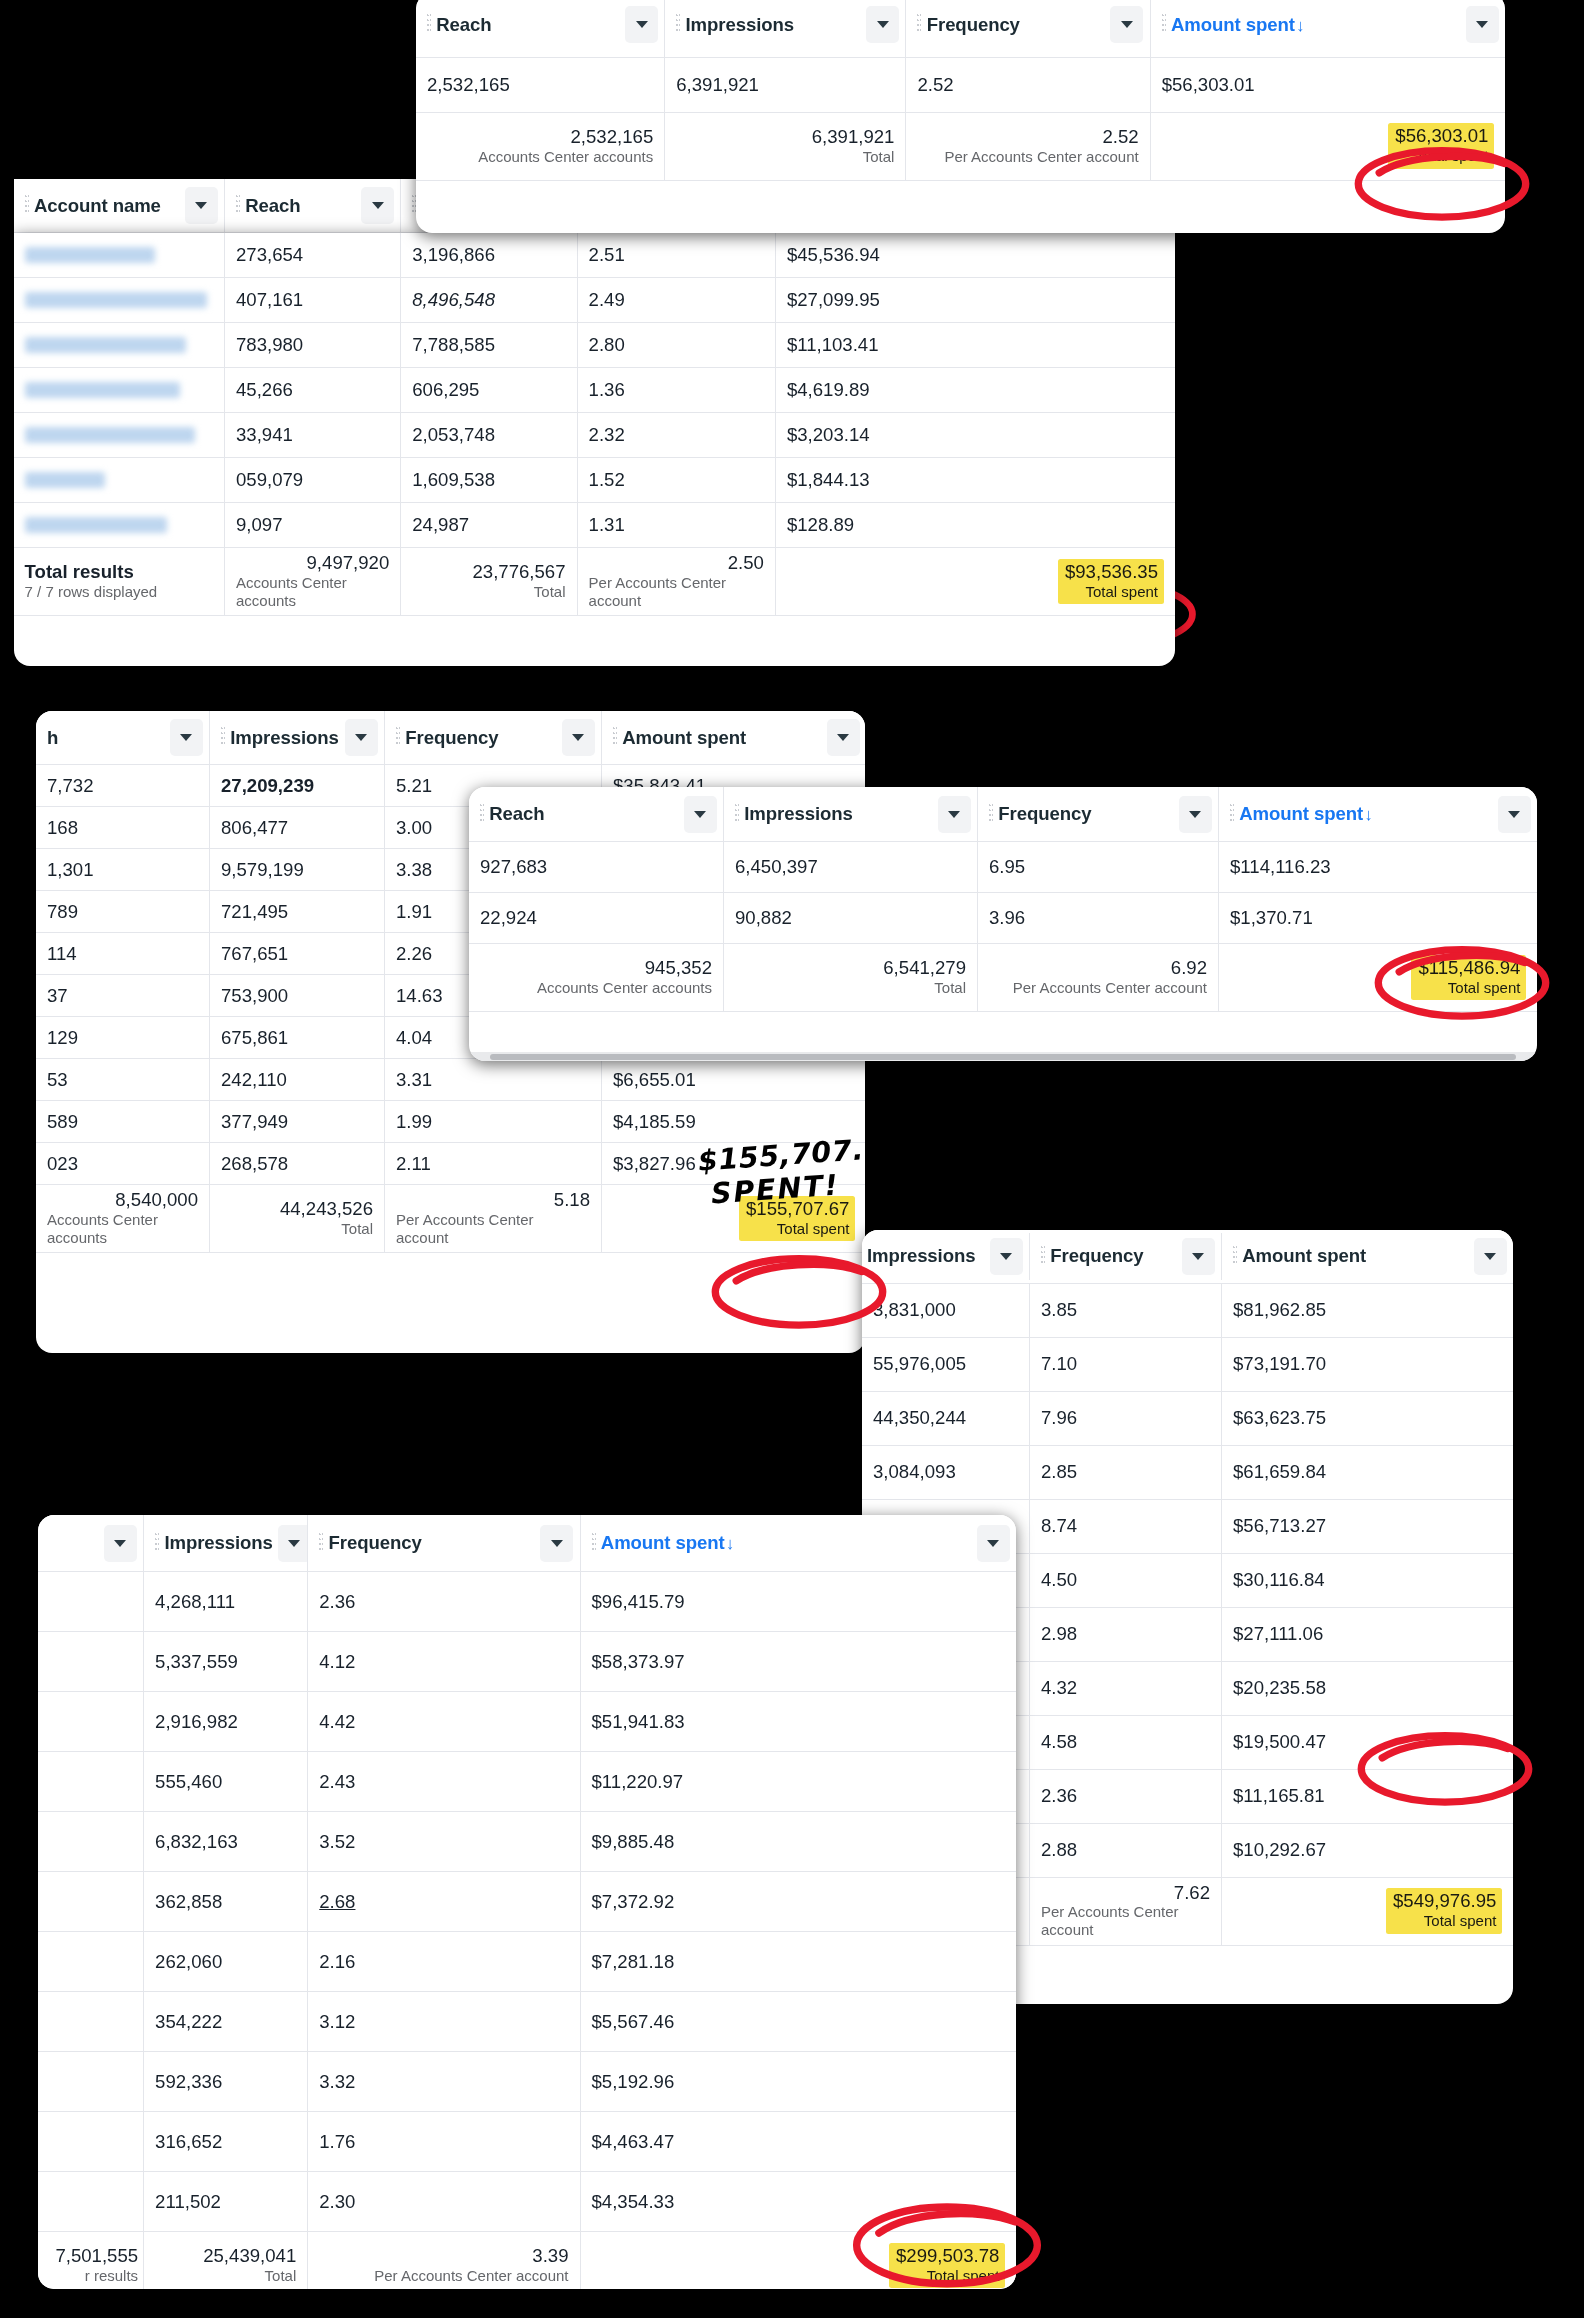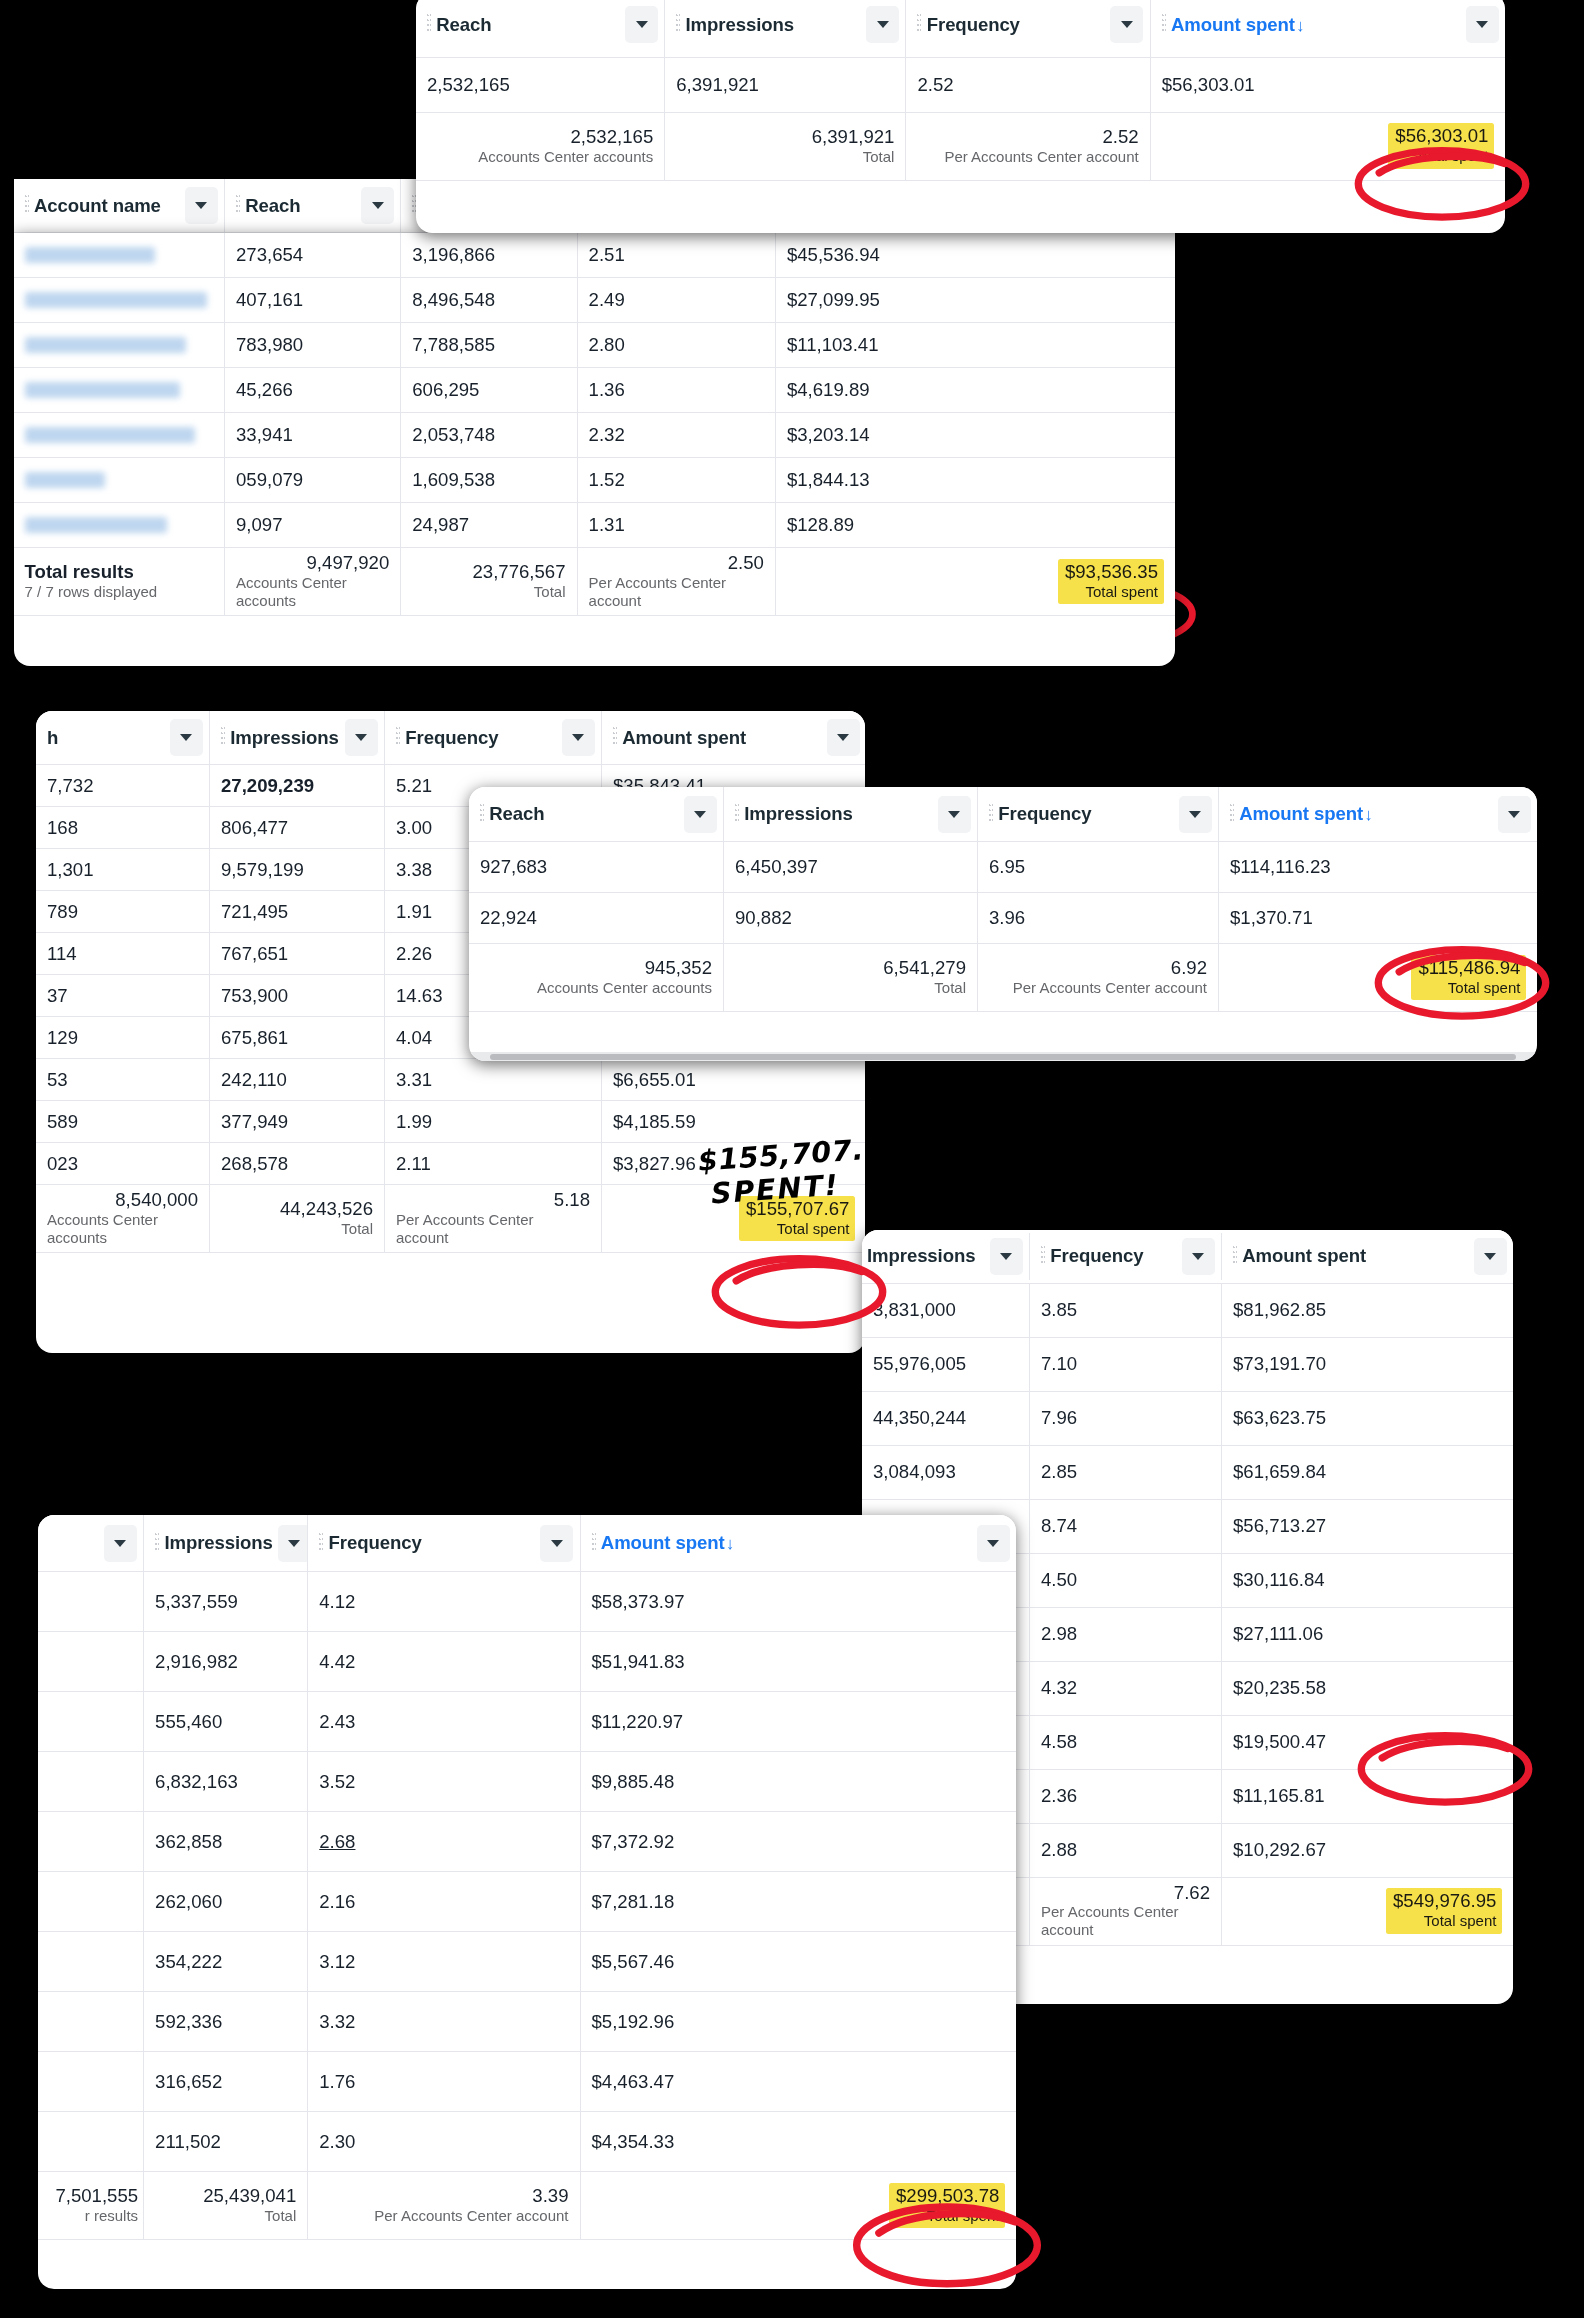--- a/index.html
+++ b/index.html
@@ -204,21 +204,21 @@
           </tr>
           <tr class="drow">
             <td style="height: 44px;">
               <div class="dcell first" style="height: 44px;">
                 <span class="blurname" style="width: 186px;"></span>
               </div>
             </td>
             <td style="height: 44px;">
               <div class="dcell" style="height: 44px;">407,161</div>
             </td>
-            <td style="height: 44px;">
+            <td style="height: 44px; font-style: italic;">
               <div class="dcell" style="height: 44px;">8,496,548</div>
             </td>
             <td style="height: 44px;">
               <div class="dcell" style="height: 44px;">2.49</div>
             </td>
             <td style="height: 44px;">
               <div class="dcell" style="height: 44px;">$27,099.95</div>
             </td>
           </tr>
           <tr class="drow">
@@ -1046,20 +1046,34 @@
         </div>
             </th>
       </tr>
       </tbody>
         <tbody id="bottom-rows">
           <tr class="drow">
             <td style="height: 59px;">
               <div class="dcell first" style="height: 59px;"></div>
             </td>
             <td style="height: 59px;">
+              <div class="dcell" style="height: 59px;">4,268,111</div>
+            </td>
+            <td style="height: 59px;">
+              <div class="dcell" style="height: 59px;">2.36</div>
+            </td>
+            <td style="height: 59px;">
+              <div class="dcell" style="height: 59px;">$96,415.79</div>
+            </td>
+          </tr>
+          <tr class="drow">
+            <td style="height: 59px;">
+              <div class="dcell first" style="height: 59px;"></div>
+            </td>
+            <td style="height: 59px;">
               <div class="dcell" style="height: 59px;">5,337,559</div>
             </td>
             <td style="height: 59px;">
               <div class="dcell" style="height: 59px;">4.12</div>
             </td>
             <td style="height: 59px;">
               <div class="dcell" style="height: 59px;">$58,373.97</div>
             </td>
           </tr>
           <tr class="drow">

